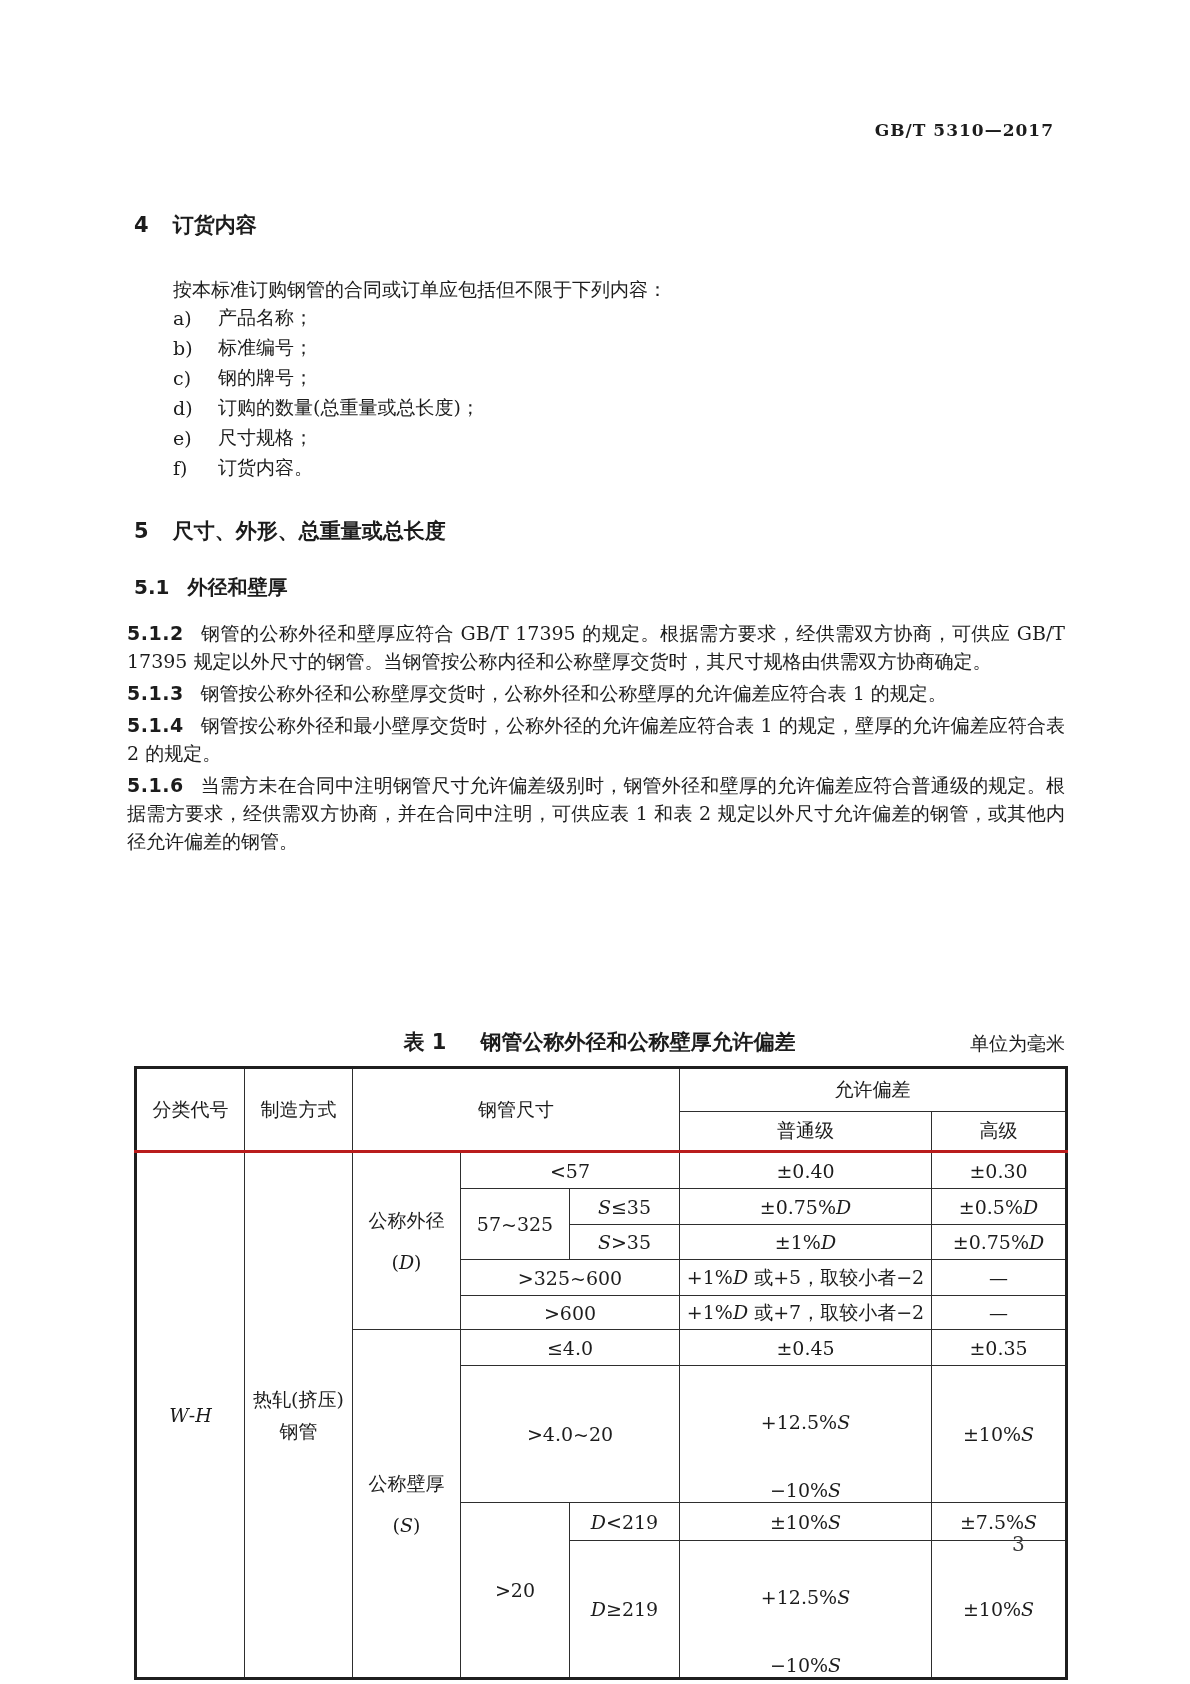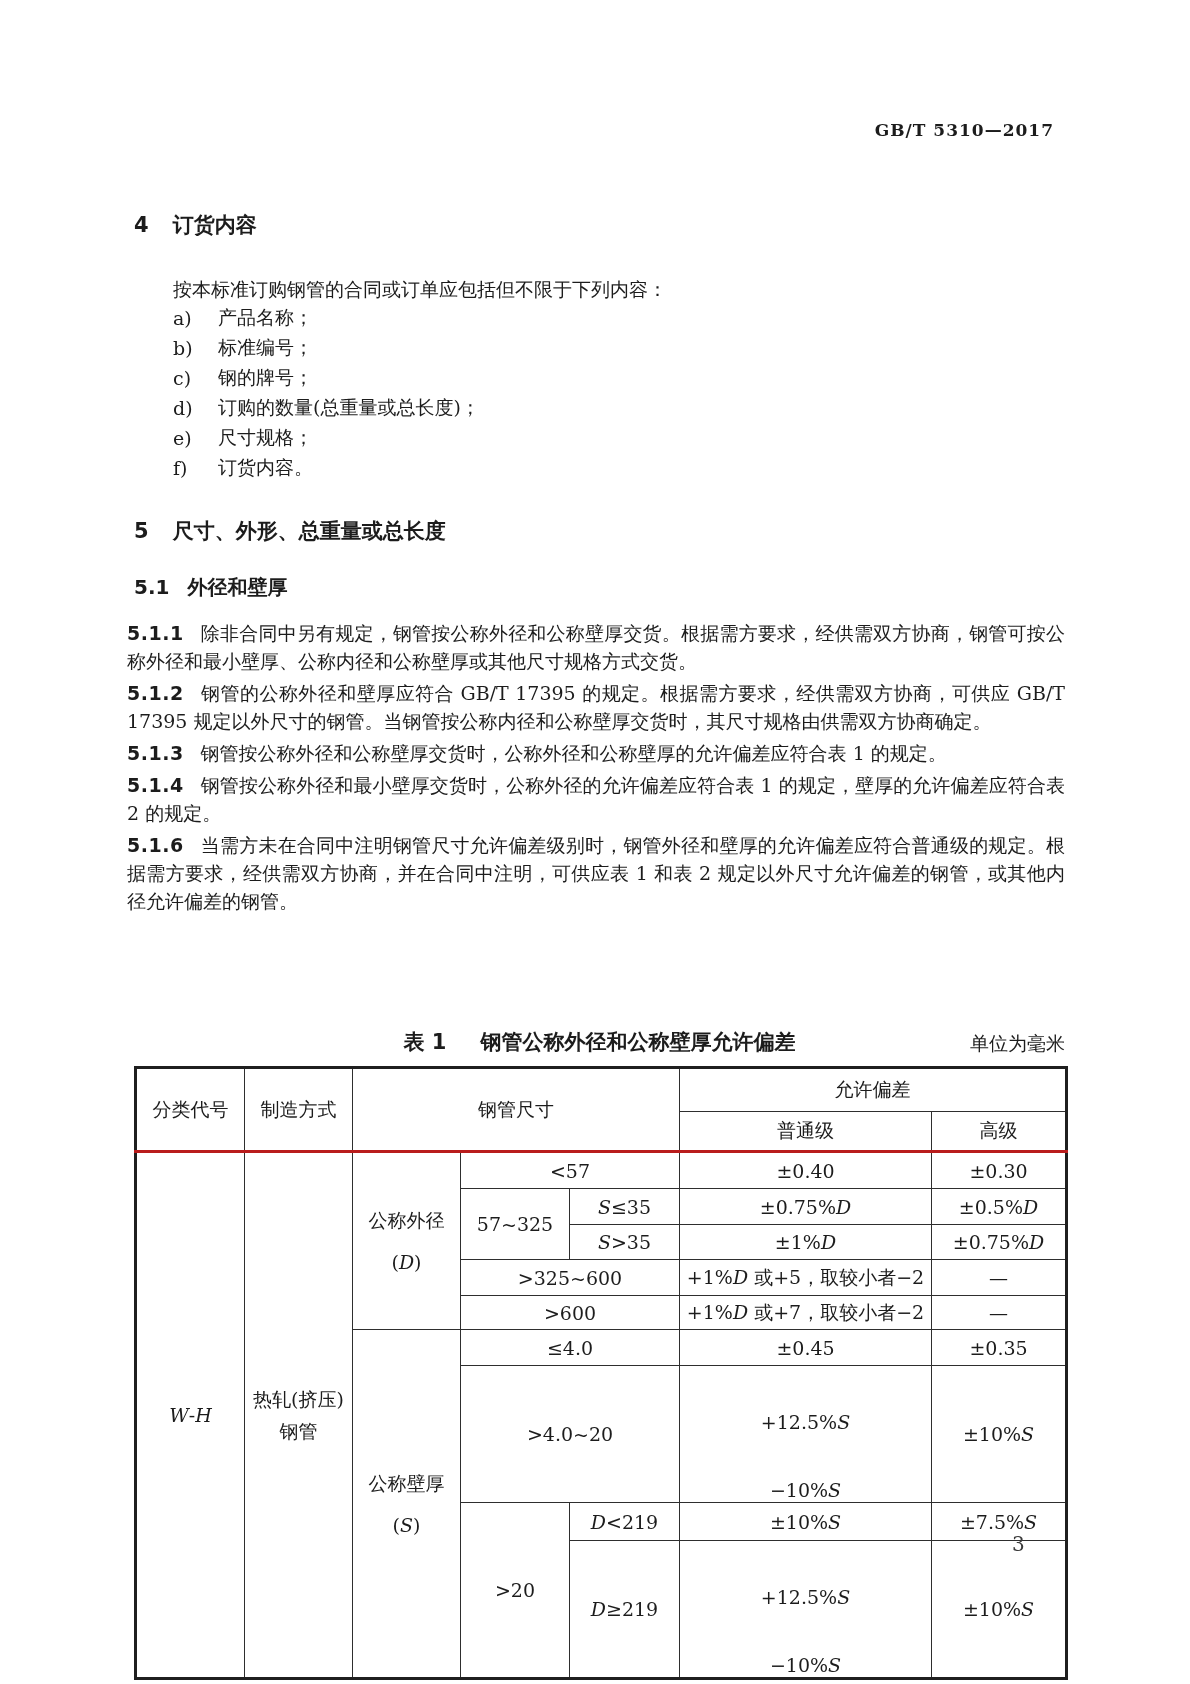--- a/index.html
+++ b/index.html
@@ -144,21 +144,20 @@
     <span class="num">5</span>
     <span>尺寸、外形、总重量或总长度</span>
   </div>
 
   <div class="sec-heading sub" style="top:574px;">
     <span class="num">5.1</span>
     <span>外径和壁厚</span>
   </div>
 
   <div class="clauses">
-    <p><span class="cnum">5.1.1</span><span>除非合同中另有规定，钢管按公称外径和公称壁厚交货。根据需方要求，经供需双方协商，钢管可按公称外径和最小壁厚、公称内径和公称壁厚或其他尺寸规格方式交货。</span></p>
     <p><span class="cnum">5.1.2</span><span>钢管的公称外径和壁厚应符合 GB/T 17395 的规定。根据需方要求，经供需双方协商，可供应 GB/T 17395 规定以外尺寸的钢管。当钢管按公称内径和公称壁厚交货时，其尺寸规格由供需双方协商确定。</span></p>
     <p><span class="cnum">5.1.3</span><span>钢管按公称外径和公称壁厚交货时，公称外径和公称壁厚的允许偏差应符合表 1 的规定。</span></p>
     <p><span class="cnum">5.1.4</span><span>钢管按公称外径和最小壁厚交货时，公称外径的允许偏差应符合表 1 的规定，壁厚的允许偏差应符合表 2 的规定。</span></p>
     <p><span class="cnum">5.1.6</span><span>当需方未在合同中注明钢管尺寸允许偏差级别时，钢管外径和壁厚的允许偏差应符合普通级的规定。根据需方要求，经供需双方协商，并在合同中注明，可供应表 1 和表 2 规定以外尺寸允许偏差的钢管，或其他内径允许偏差的钢管。</span></p>
   </div>
 
   <div class="tbl-caption">
     <div class="cap">
       <span class="cap-label">表 1</span><span>钢管公称外径和公称壁厚允许偏差</span>
     </div>

